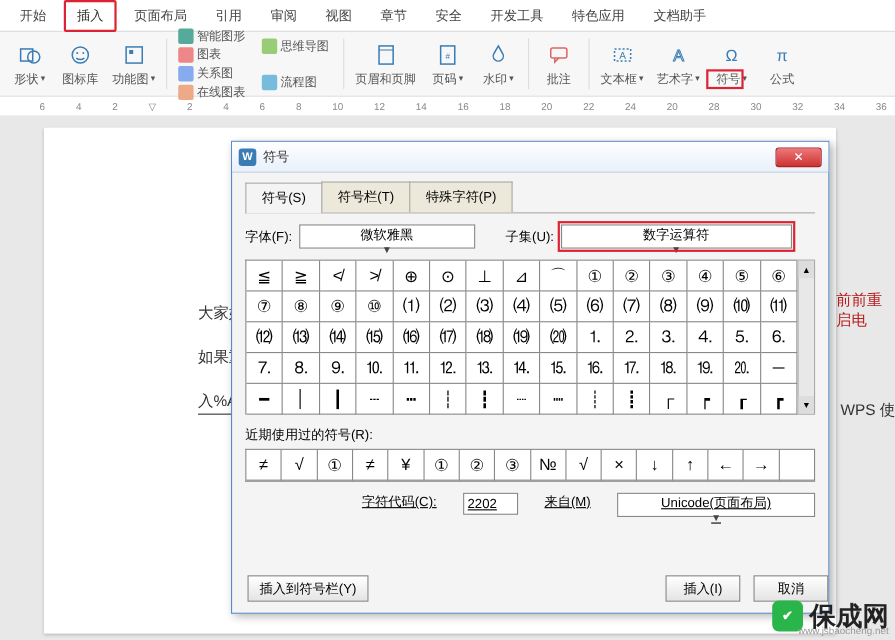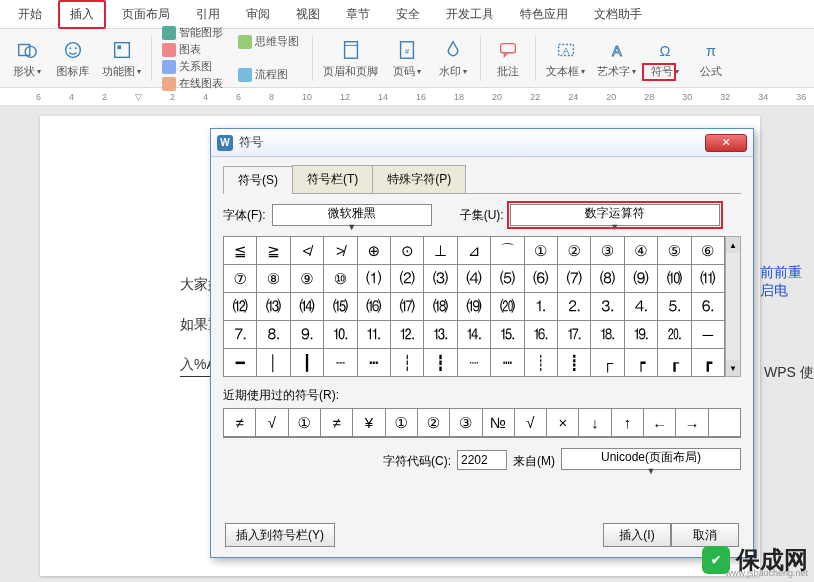--- a/index.html
+++ b/index.html
@@ -38,23 +38,23 @@
 .grid{border:1px solid #888;border-right:none;border-bottom:none;display:grid;grid-template-columns:repeat(16,1fr);background:#fff;}
 .cell{border-right:1px solid #888;border-bottom:1px solid #888;height:28px;display:flex;align-items:center;justify-content:center;font-size:15px;cursor:pointer;}
 .scroll{width:16px;background:#e8e8e8;border:1px solid #aaa;display:flex;flex-direction:column;}
 .scroll .btn{height:16px;background:#ddd;display:flex;align-items:center;justify-content:center;font-size:8px;}
 .scroll .track{flex:1;}
 .gridwrap{display:flex;}
 .gridwrap .grid{flex:1;}
 .recent-lbl{font-size:12px;margin:10px 0 4px;}
 .recgrid{border:1px solid #888;border-right:none;display:grid;grid-template-columns:repeat(16,1fr);background:#fff;}
 .recgrid .cell{height:28px;}
-.coderow{display:flex;align-items:flex-end;gap:6px;margin:10px 0;font-size:12px;justify-content:flex-end;}
+.coderow{display:flex;align-items:flex-start;gap:24px;margin:10px 0;font-size:12px;justify-content:flex-end;text-decoration:underline;}
 .coderow input{width:50px;height:20px;border:1px solid #888;padding:0 3px;font-size:12px;}
-.dlg-btns{position:absolute;bottom:10px;right:14px;display:flex;margin-top:32px;}
+.dlg-btns{position:absolute;bottom:10px;right:0;display:flex;gap:12px;margin-top:32px;}
 .dlg-btns .b{width:68px;height:24px;border:1px solid #888;background:linear-gradient(#fff,#e4e4e4);display:flex;align-items:center;justify-content:center;font-size:12px;cursor:pointer;}
 .leftbtn{position:absolute;bottom:10px;left:14px;width:110px;height:24px;border:1px solid #888;background:linear-gradient(#fff,#e4e4e4);display:flex;align-items:center;justify-content:center;font-size:12px;cursor:pointer;}
 .watermark{position:absolute;right:6px;bottom:6px;display:flex;align-items:center;gap:6px;}
 .watermark .logo{width:28px;height:28px;background:#2ab54a;border-radius:6px;display:flex;align-items:center;justify-content:center;color:#fff;font-weight:bold;}
 .watermark .txt{font-size:24px;font-weight:bold;color:#222;}
 .watermark .url{position:absolute;right:0;bottom:-2px;font-size:9px;color:#999;}
 .dd{font-size:8px;margin-left:1px;}
 </style>
 </head>
 <body>
@@ -256,21 +256,21 @@
     <span>36</span>
   </div>
 
 <div class="docarea">
   <div class="page">
     <div class="txt" style="top:160px">大家好</div>
     <div class="txt" style="top:200px">如果重</div>
     <div class="txt" style="top:240px">入%A</div>
     <div style="position:absolute;left:140px;top:260px;width:40px;border-top:1px solid #333"></div>
   </div>
-  <div style="position:absolute;left:760px;top:158px;font-size:14px;color:#1d4ed8">前前重启电</div>
+  <div style="position:absolute;left:760px;top:158px;font-size:14px;color:#b91c1c">前前重启电</div>
   <div style="position:absolute;left:764px;top:258px;font-size:14px;color:#333">WPS 使</div>
 </div>
 
 <div class="dialog">
   <div class="dlg-title">
     <div class="wicon">W</div>
     <div class="t">符号</div>
     <div class="close">✕</div>
   </div>
   <div class="dlg-body">

